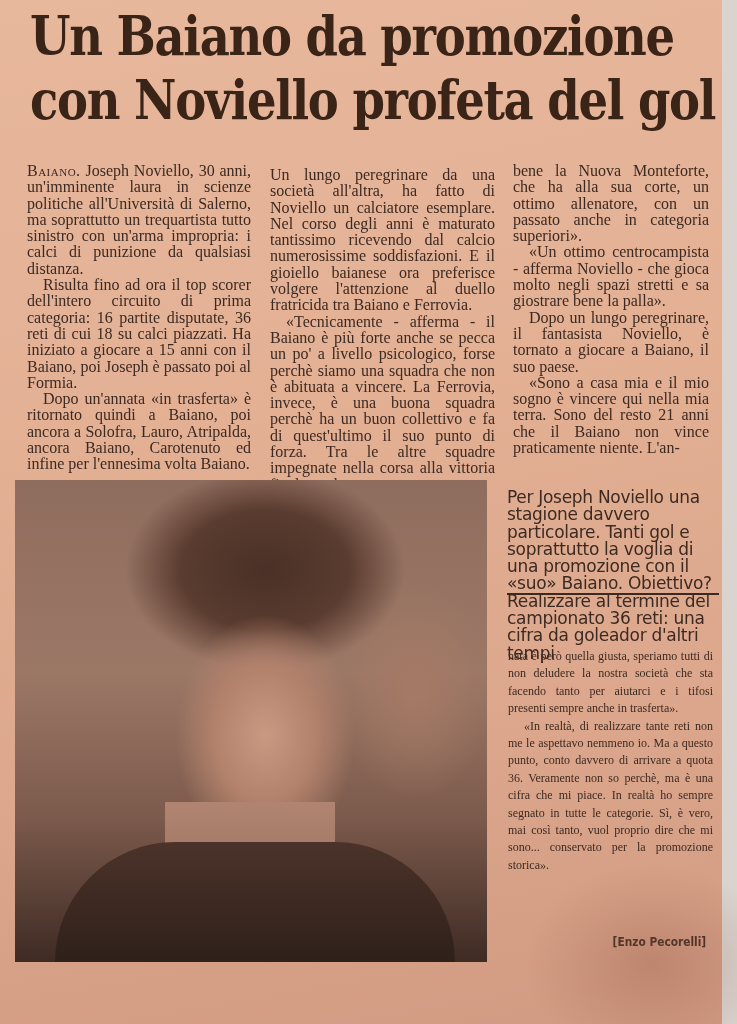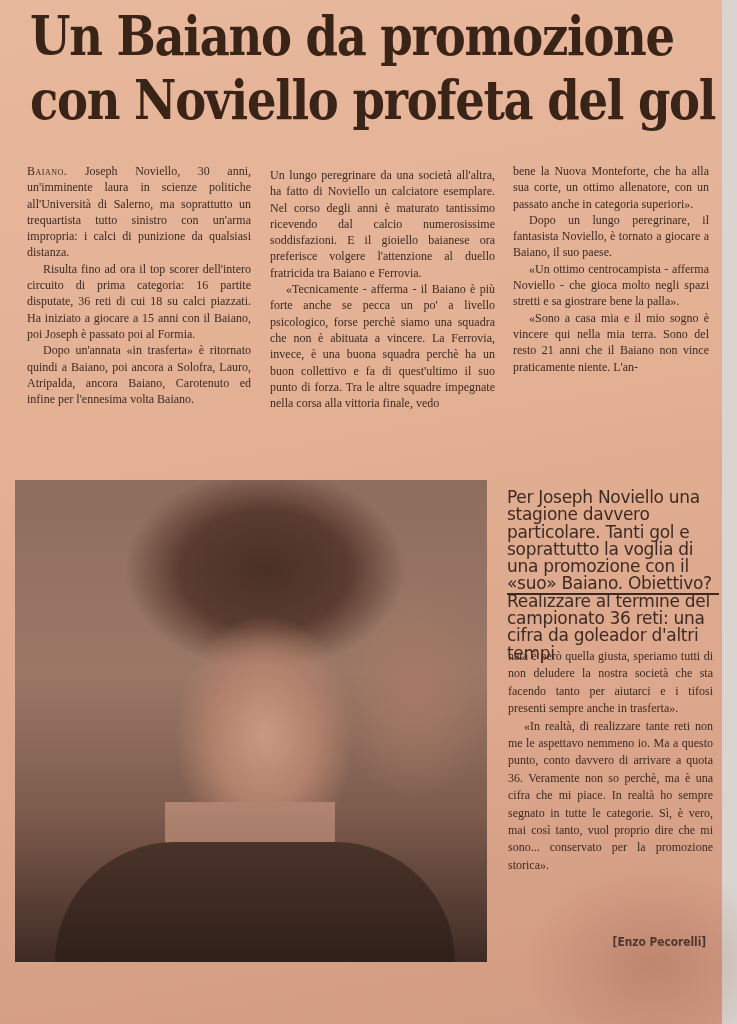--- a/index.html
+++ b/index.html
@@ -17,21 +17,21 @@
   }
   .headline {
     position: absolute; left: 30px; top: 4px; width: 690px;
     font-family: "DejaVu Serif", serif; color: #3a2418;
     font-size: 54px; line-height: 64px; font-weight: bold;
     letter-spacing: -1.5px; transform: scaleX(0.86); transform-origin: left top;
     white-space: nowrap;
   }
   .col {
     position: absolute; font-family: "Liberation Serif", serif;
-    font-size: 12px; line-height: 16.3px; color: #3c2a22; text-align: justify;
+    font-size: 16px; line-height: 16.3px; color: #3c2a22; text-align: justify;
   }
   .col p { margin: 0; text-indent: 0; }
   .col p.ind { text-indent: 16px; }
   .col1 { left: 27px; top: 163px; width: 224px; }
   .col2 { left: 270px; top: 167px; width: 225px; }
   .col3 { left: 513px; top: 163px; width: 196px; }
   .col4 { left: 508px; top: 648px; width: 205px; font-size: 12px; line-height: 17.4px; }
   .smallcaps { font-variant: small-caps; letter-spacing: 0.5px; }
   .photo {
     position: absolute; left: 15px; top: 480px; width: 472px; height: 482px;
@@ -81,22 +81,22 @@
     <p class="ind">Dopo un'annata «in trasferta» è ritornato quindi a Baiano, poi ancora a Solofra, Lauro, Atripalda, ancora Baiano, Carotenuto ed infine per l'ennesima volta Baiano.</p>
   </div>
 
   <div class="col col2">
     <p>Un lungo peregrinare da una società all'altra, ha fatto di Noviello un calciatore esemplare. Nel corso degli anni è maturato tantissimo ricevendo dal calcio numerosissime soddisfazioni. E il gioiello baianese ora preferisce volgere l'attenzione al duello fratricida tra Baiano e Ferrovia.</p>
     <p class="ind">«Tecnicamente - afferma - il Baiano è più forte anche se pecca un po' a livello psicologico, forse perchè siamo una squadra che non è abituata a vincere. La Ferrovia, invece, è una buona squadra perchè ha un buon collettivo e fa di quest'ultimo il suo punto di forza. Tra le altre squadre impegnate nella corsa alla vittoria finale, vedo</p>
   </div>
 
   <div class="col col3">
     <p>bene la Nuova Monteforte, che ha alla sua corte, un ottimo allenatore, con un passato anche in categoria superiori».</p>
+    <p class="ind">«Un ottimo centrocampista - afferma Noviello - che gioca molto negli spazi stretti e sa giostrare bene la palla».</p>
     <p class="ind">Dopo un lungo peregrinare, il fantasista Noviello, è tornato a giocare a Baiano, il suo paese.</p>
-    <p class="ind">«Un ottimo centrocampista - afferma Noviello - che gioca molto negli spazi stretti e sa giostrare bene la palla».</p>
     <p class="ind">«Sono a casa mia e il mio sogno è vincere qui nella mia terra. Sono del resto 21 anni che il Baiano non vince praticamente niente. L'an-</p>
   </div>
 
   <div class="photo">
     <div class="neck"></div>
     <div class="jacket"></div>
   </div>
 
   <div class="caption">Per Joseph Noviello una stagione davvero particolare. Tanti gol e soprattutto la voglia di una promozione con il «suo» Baiano. Obiettivo? Realizzare al termine del campionato 36 reti: una cifra da goleador d'altri tempi</div>
   <div class="caption-rule"></div>

